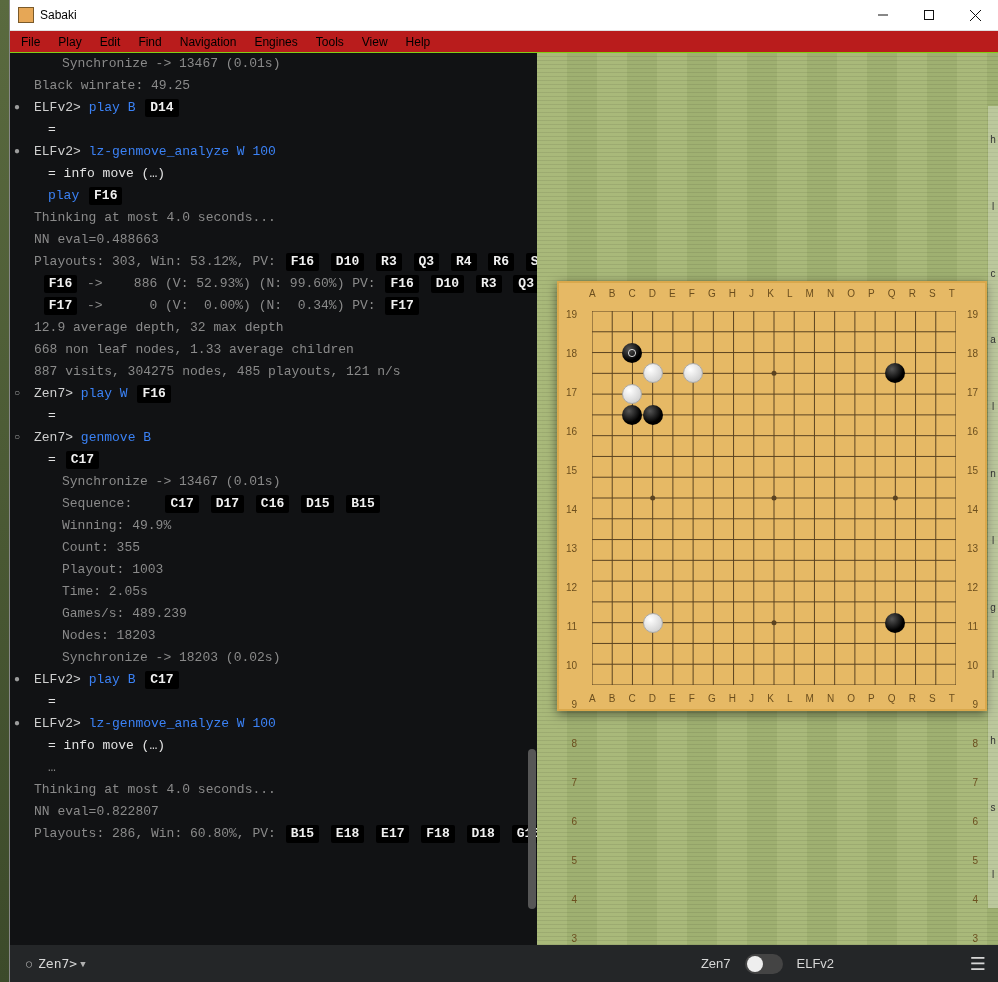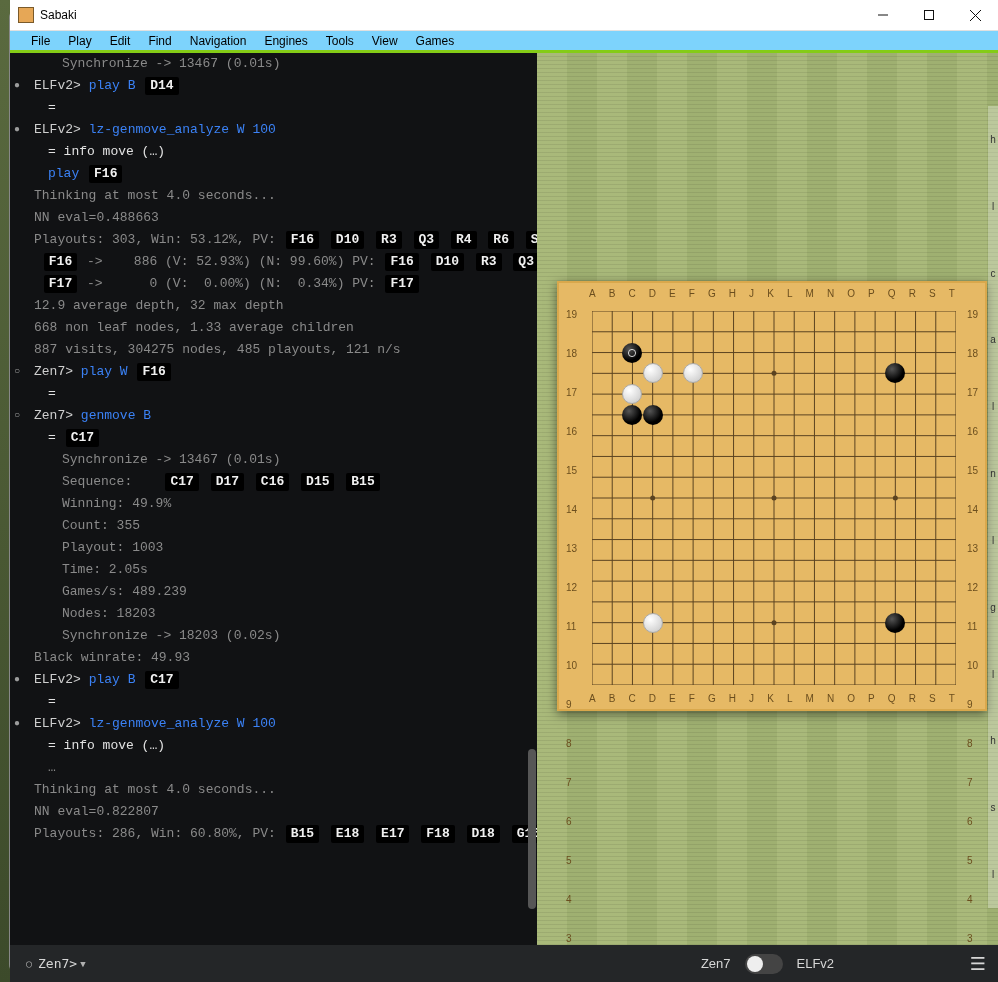--- a/index.html
+++ b/index.html
@@ -29,24 +29,24 @@
   .titlebar .title { flex: 0 0 auto; color: #000; font-size: 12px; }
   .titlebar .spacer { flex: 1; }
   .winbtn {
     width: 46px; height: 31px;
     display: flex; align-items: center; justify-content: center;
     color: #111; font-size: 12px;
   }
   .winbtn svg { stroke: #111; }
   .menubar {
     height: 22px;
-    background: #7dd3fc;
+    background: #b91c1c;
     display: flex; align-items: center;
-    padding-left: 12px;
-    border-bottom: 3px solid #84cc16;
+    padding-left: 2px;
+    border-bottom: 1px solid #84cc16;
     font-size: 12px;
     color: #000;
   }
   .menubar .mitem { padding: 2px 9px; cursor: default; }
 
   
   .content {
     display: flex;
     height: calc(982px - 31px - 22px - 37px);
     position: relative;
@@ -134,21 +134,21 @@
   }
   .coords {
     position: absolute;
     font-size: 10px;
     color: #6b4e1e;
     font-family: Arial, sans-serif;
     display: flex;
   }
   .coords.top, .coords.bottom { left: 30px; right: 30px; justify-content: space-between; }
   .coords.top { top: 5px; } .coords.bottom { bottom: 5px; }
-  .coords.left, .coords.right { top: 26px; bottom: 26px; flex-direction: column; justify-content: space-between; align-items:flex-start;gap:28px;}
+  .coords.left, .coords.right { top: 26px; bottom: 26px; flex-direction: column; justify-content: space-between; align-items:flex-end;gap:28px;}
   .coords.left { left: 7px; } .coords.right { right: 7px; }
   .grid {
     position: absolute;
     left: 33px; top: 28px;
     width: 364px; height: 374px;
   }
   .grid line { stroke: #5b4320; stroke-width: 1; }
   .hoshi { fill: #5b4320; }
   .stone {
     position: absolute;
@@ -211,21 +211,21 @@
     position: absolute;
     left:0; top:0; bottom:0; width:10px;
     background: linear-gradient(#5a6a3f,#3c4a2a);
     z-index: -1;
   }
   .window {
     position:absolute;
     left:9px; top:0; right:0; bottom:0;
     background:#fff;
     border-left:1px solid #888;
-    display:flex; flex-direction:column;border-radius:19px;
+    display:flex; flex-direction:column;
   }
   .right-sliver {
     position:absolute;
     right:0; top:53px; bottom:37px;
     width:10px;
     font-size:10px; color:#333;
     background: rgba(255,255,255,0.3);
     display:flex; flex-direction:column; justify-content:space-around; align-items:center;
     pointer-events:none;
     z-index:5;
@@ -262,27 +262,28 @@
 
   <div class="menubar" id="menubar">
       <span class="mitem">File</span>
       <span class="mitem">Play</span>
       <span class="mitem">Edit</span>
       <span class="mitem">Find</span>
       <span class="mitem">Navigation</span>
       <span class="mitem">Engines</span>
       <span class="mitem">Tools</span>
       <span class="mitem">View</span>
-      <span class="mitem">Games</span>
+      <span class="mitem">Help</span>
     </div>
 
   <div class="content">
     <div class="console-pane">
       <div class="scroll" id="console-scroll">
           <div class="row ind2 dim">Synchronize -&gt; 13467 (0.01s)</div>
+          <div class="row dim">Black winrate: 49.25</div>
           <div class="row bullet"><span class="prompt-eng">ELFv2&gt;</span> <span class="brt">play B</span> <span class="mv">D14</span></div>
           <div class="row ind1"><span class="eq">=</span></div>
           <div class="row bullet"><span class="prompt-eng">ELFv2&gt;</span> <span class="brt">lz-genmove_analyze W 100</span></div>
           <div class="row ind1"><span class="eq">= info move (…)</span></div>
           <div class="row ind1"><span class="brt">play</span> <span class="mv">F16</span></div>
           <div class="row dim">Thinking at most 4.0 seconds...</div>
           <div class="row dim">NN eval=0.488663</div>
           <div class="row dim">Playouts: 303, Win: 53.12%, PV: <span class="mv">F16</span> <span class="mv">D10</span> <span class="mv">R3</span> <span class="mv">Q3</span> <span class="mv">R4</span> <span class="mv">R6</span> <span class="mv">S6</span> </div>
           <div class="row dim">&nbsp;<span class="mv">F16</span> -&gt;&nbsp;&nbsp;&nbsp;&nbsp;886 (V: 52.93%) (N: 99.60%) PV: <span class="mv">F16</span> <span class="mv">D10</span> <span class="mv">R3</span> <span class="mv">Q3</span></div>
           <div class="row dim">&nbsp;<span class="mv">F17</span> -&gt;&nbsp;&nbsp;&nbsp;&nbsp;&nbsp;&nbsp;0 (V:&nbsp;&nbsp;0.00%) (N:&nbsp;&nbsp;0.34%) PV: <span class="mv">F17</span></div>
@@ -295,21 +296,20 @@
           <div class="row ind1"><span class="eq">=</span> <span class="mv">C17</span></div>
           <div class="row ind2 dim">Synchronize -&gt; 13467 (0.01s)</div>
           <div class="row ind2 dim">Sequence:&nbsp;&nbsp;&nbsp;&nbsp;<span class="mv">C17</span> <span class="mv">D17</span> <span class="mv">C16</span> <span class="mv">D15</span> <span class="mv">B15</span></div>
           <div class="row ind2 dim">Winning:     49.9%</div>
           <div class="row ind2 dim">Count:       355</div>
           <div class="row ind2 dim">Playout:     1003</div>
           <div class="row ind2 dim">Time:        2.05s</div>
           <div class="row ind2 dim">Games/s:     489.239</div>
           <div class="row ind2 dim">Nodes:       18203</div>
           <div class="row ind2 dim">Synchronize -&gt; 18203 (0.02s)</div>
-          <div class="row dim">Black winrate: 49.93</div>
           <div class="row bullet"><span class="prompt-eng">ELFv2&gt;</span> <span class="brt">play B</span> <span class="mv">C17</span></div>
           <div class="row ind1"><span class="eq">=</span></div>
           <div class="row bullet"><span class="prompt-eng">ELFv2&gt;</span> <span class="brt">lz-genmove_analyze W 100</span></div>
           <div class="row ind1"><span class="eq">= info move (…)</span></div>
           <div class="row ind1 dim">…</div>
           <div class="row dim">Thinking at most 4.0 seconds...</div>
           <div class="row dim">NN eval=0.822807</div>
           <div class="row dim">Playouts: 286, Win: 60.80%, PV: <span class="mv">B15</span> <span class="mv">E18</span> <span class="mv">E17</span> <span class="mv">F18</span> <span class="mv">D18</span> <span class="mv">G16</span> </div>
         </div>
       <div class="vscroll">

